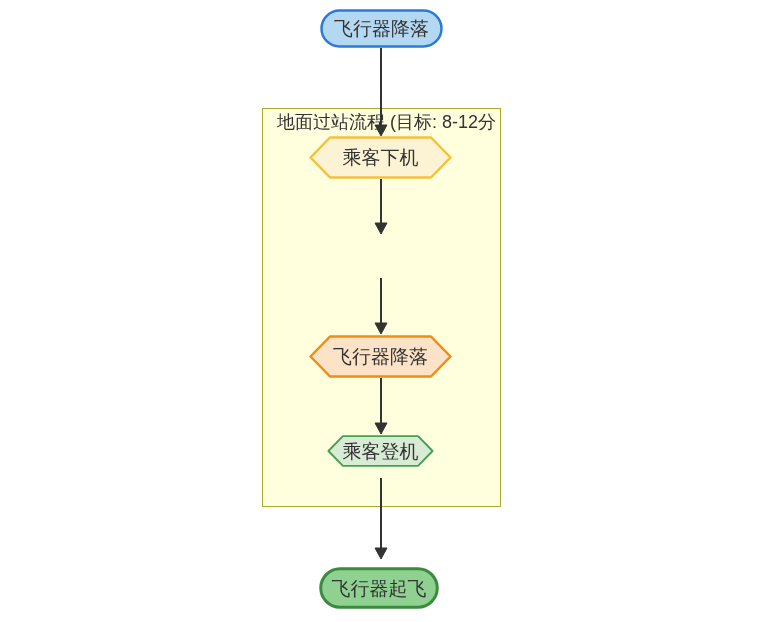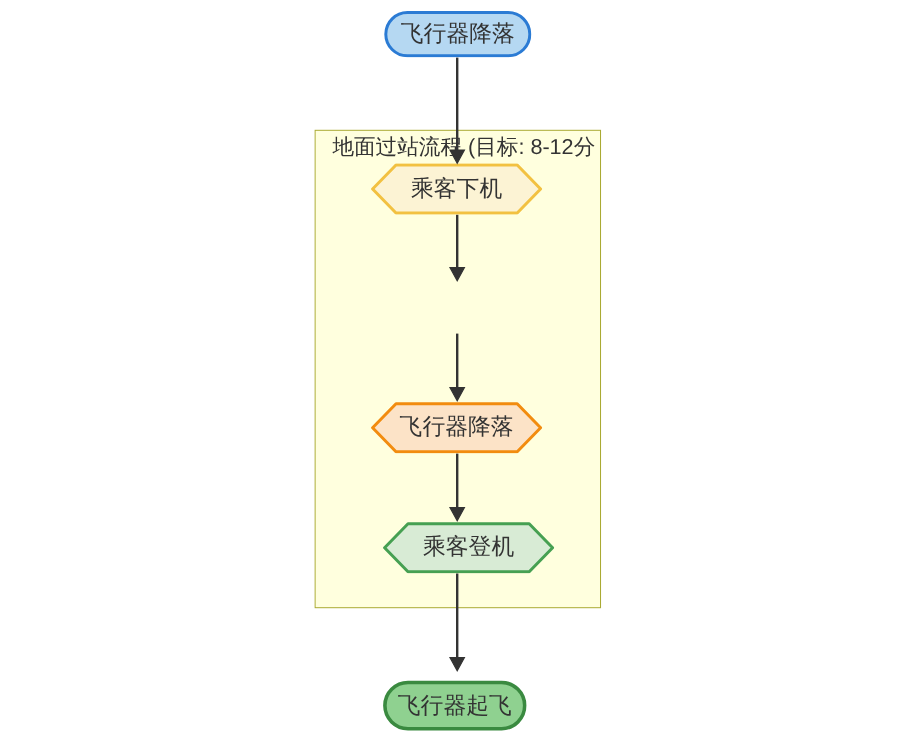--- a/index.html
+++ b/index.html
@@ -69,21 +69,21 @@
   </div>
 
 
   <div class="node" style="left:309px;top:335px;width:143px;height:43px">
     <svg class="shape" viewBox="0 0 143 43" aria-hidden="true">
       <polygon points="21,1.5 122,1.5 141.5,21.5 122,41.5 21,41.5 1.5,21.5" stroke-width="2.5" stroke-linejoin="round" fill="#fce3c7" stroke="#f28c0f"></polygon>
     </svg>
     <div class="label">飞行器降落</div>
   </div>
 
-  <div class="node" style="left:319px;top:435px;width:143px;height:43px">
+  <div class="node" style="left:309px;top:435px;width:143px;height:32px">
     <svg class="shape" viewBox="0 0 143 43" aria-hidden="true">
       <polygon points="21,1.5 122,1.5 141.5,21.5 122,41.5 21,41.5 1.5,21.5" stroke-width="2.5" stroke-linejoin="round" fill="#d8ebd5" stroke="#46a052"></polygon>
     </svg>
     <div class="label">乘客登机</div>
   </div>
 
   <div class="node" style="left:319px;top:562px;width:120px;height:52px">
     <svg class="shape" viewBox="0 0 120 42" aria-hidden="true">
       <rect x="1.75" y="1.75" width="116.5" height="38.5" rx="19.25" ry="19.25" stroke-width="3" fill="#8fd190" stroke="#3a8a40"></rect>
     </svg>

